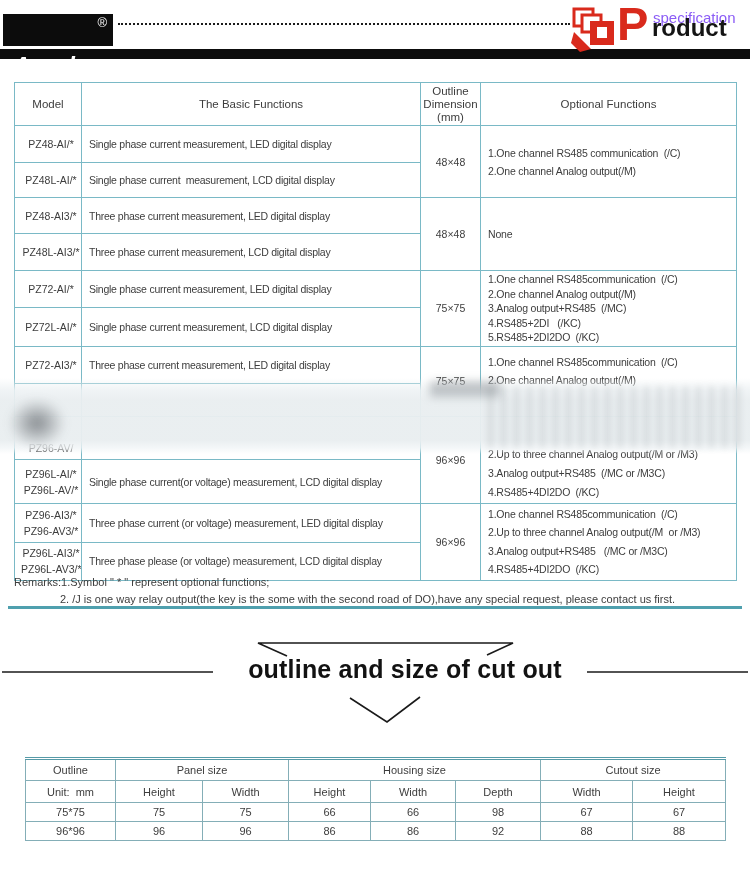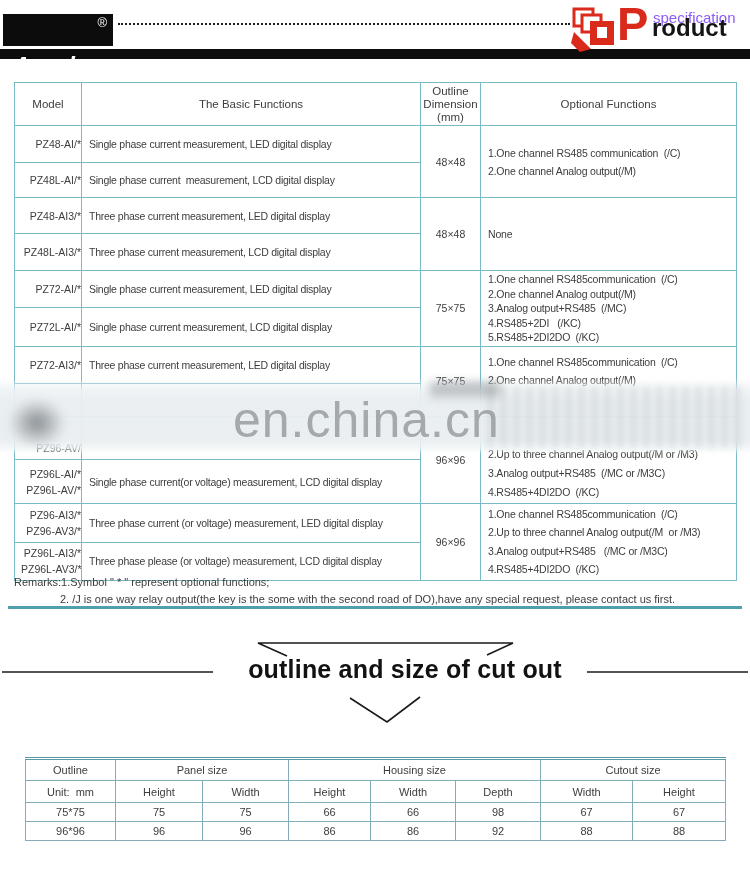--- a/index.html
+++ b/index.html
@@ -36,21 +36,21 @@
   
   .main-table-wrap { position:absolute; left:14px; top:82px; z-index:1; }
   table.spec { border-collapse:collapse; table-layout:fixed; width:722px; }
   table.spec th, table.spec td {
     border:1px solid #7ab9c6; font-size:10.5px; color:#3d3d3d;
     overflow:hidden; vertical-align:middle;
   }
   table.spec th { font-size:11.5px; font-weight:normal; text-align:center; line-height:13px; white-space:pre-line; }
   .r43{height:43px}.r37{height:37px}.r35{height:35px}.r36{height:36px}
   .r38{height:38px}.r33{height:33px}.r40{height:40px}
-  .cm { text-align:right; padding-left:6px; white-space:pre; line-height:16px;margin-left:41px; }
+  .cm { text-align:center; padding-left:6px; white-space:pre; line-height:16px;margin-left:41px; }
   .cm.bot { vertical-align:bottom; padding-bottom:3px; }
   .cf { text-align:left; padding-left:7px; white-space:pre; letter-spacing:-0.25px; }
   .cd { text-align:center; font-size:11px; }
   .co { text-align:left; padding:1px 0 1px 7px; white-space:pre; line-height:18px; letter-spacing:-0.2px; }
   .co.l5 { line-height:14.6px; }
   .co.topalign { vertical-align:top; padding-top:6px; }
   .co.push { vertical-align:top; padding-top:28px; line-height:19px; }
   .co.l4 { line-height:18.5px; }
 
   
@@ -224,21 +224,20 @@
         <td class="cf">Three phase please (or voltage) measurement, LCD digital display</td>
       </tr>
     </tbody>
       </table>
   </div>
 
   <div class="wm-band"></div>
   <div class="wm-smudge1"></div>
   <div class="wm-smudge2"></div>
   <div class="wm-smudge3"></div>
-  <div class="wm-text">en.china.cn</div>
 
   <div class="remarks">
     <div class="l1">Remarks:1.Symbol " * " represent optional functions;</div>
     <div class="l2">2. /J is one way relay output(the key is the some with the second road of DO),have any special request, please contact us first.</div>
   </div>
   <div class="teal-rule"></div>
 
   <svg class="banner-svg" viewBox="0 0 750 100">
     <polyline points="287,26 258,13 513,13 487,25" fill="none" stroke="#1a1a1a" stroke-width="1.6"></polyline>
     <line x1="2" y1="42" x2="213" y2="42" stroke="#1a1a1a" stroke-width="1.6"></line>

